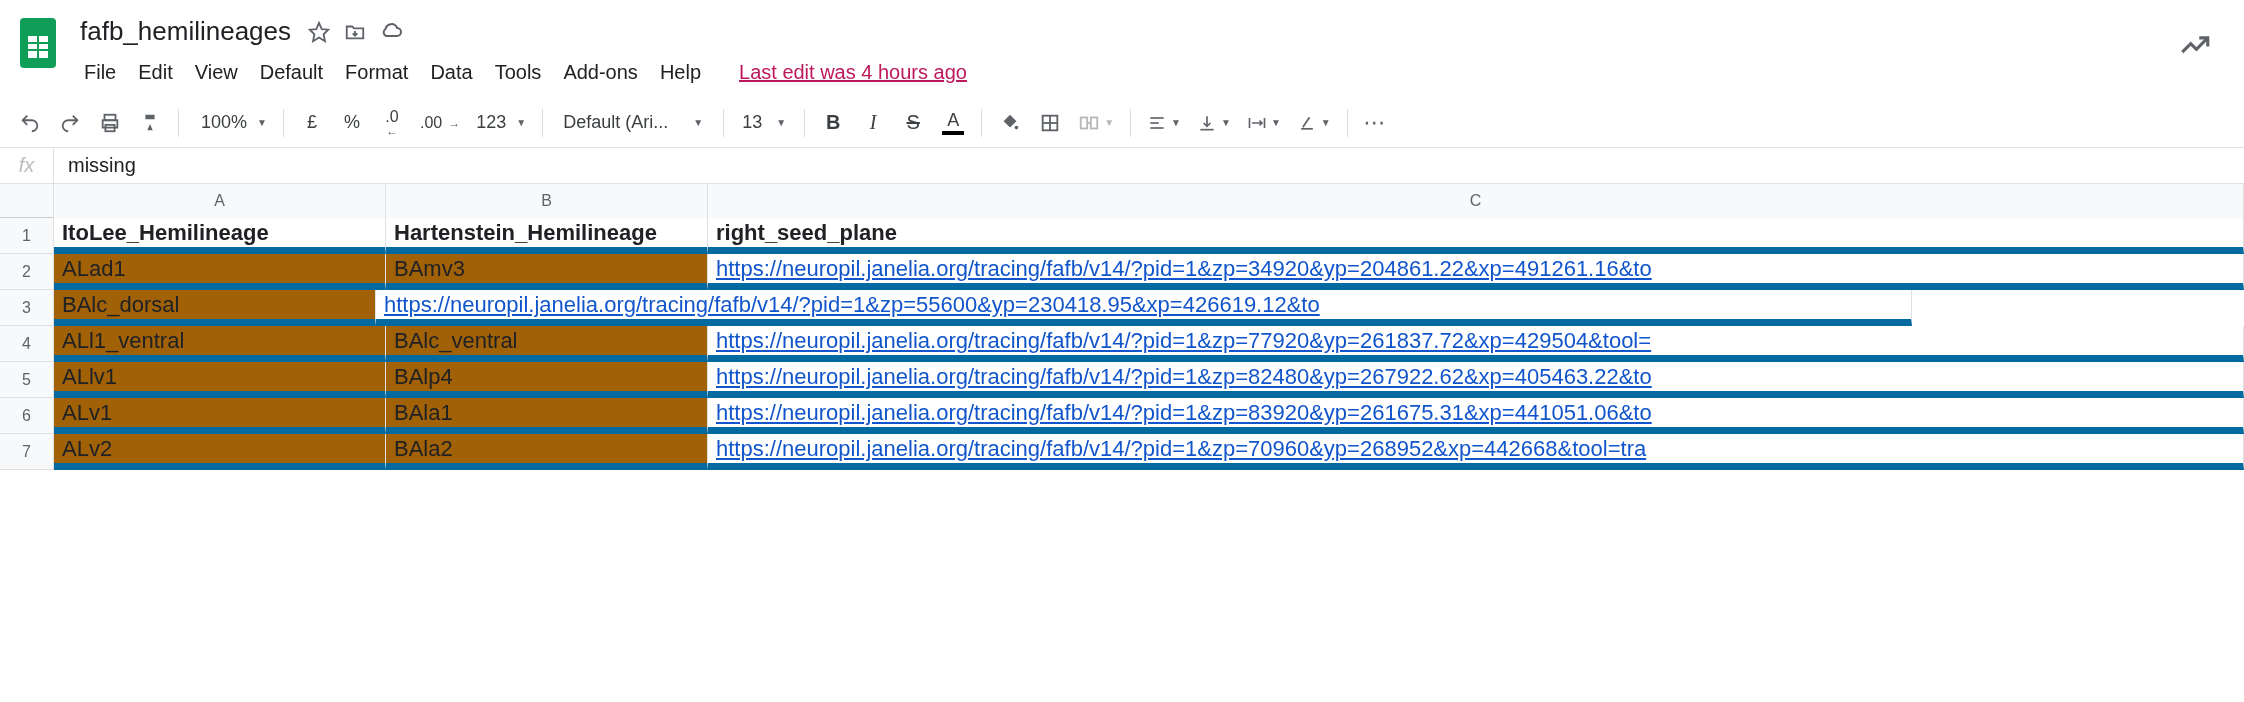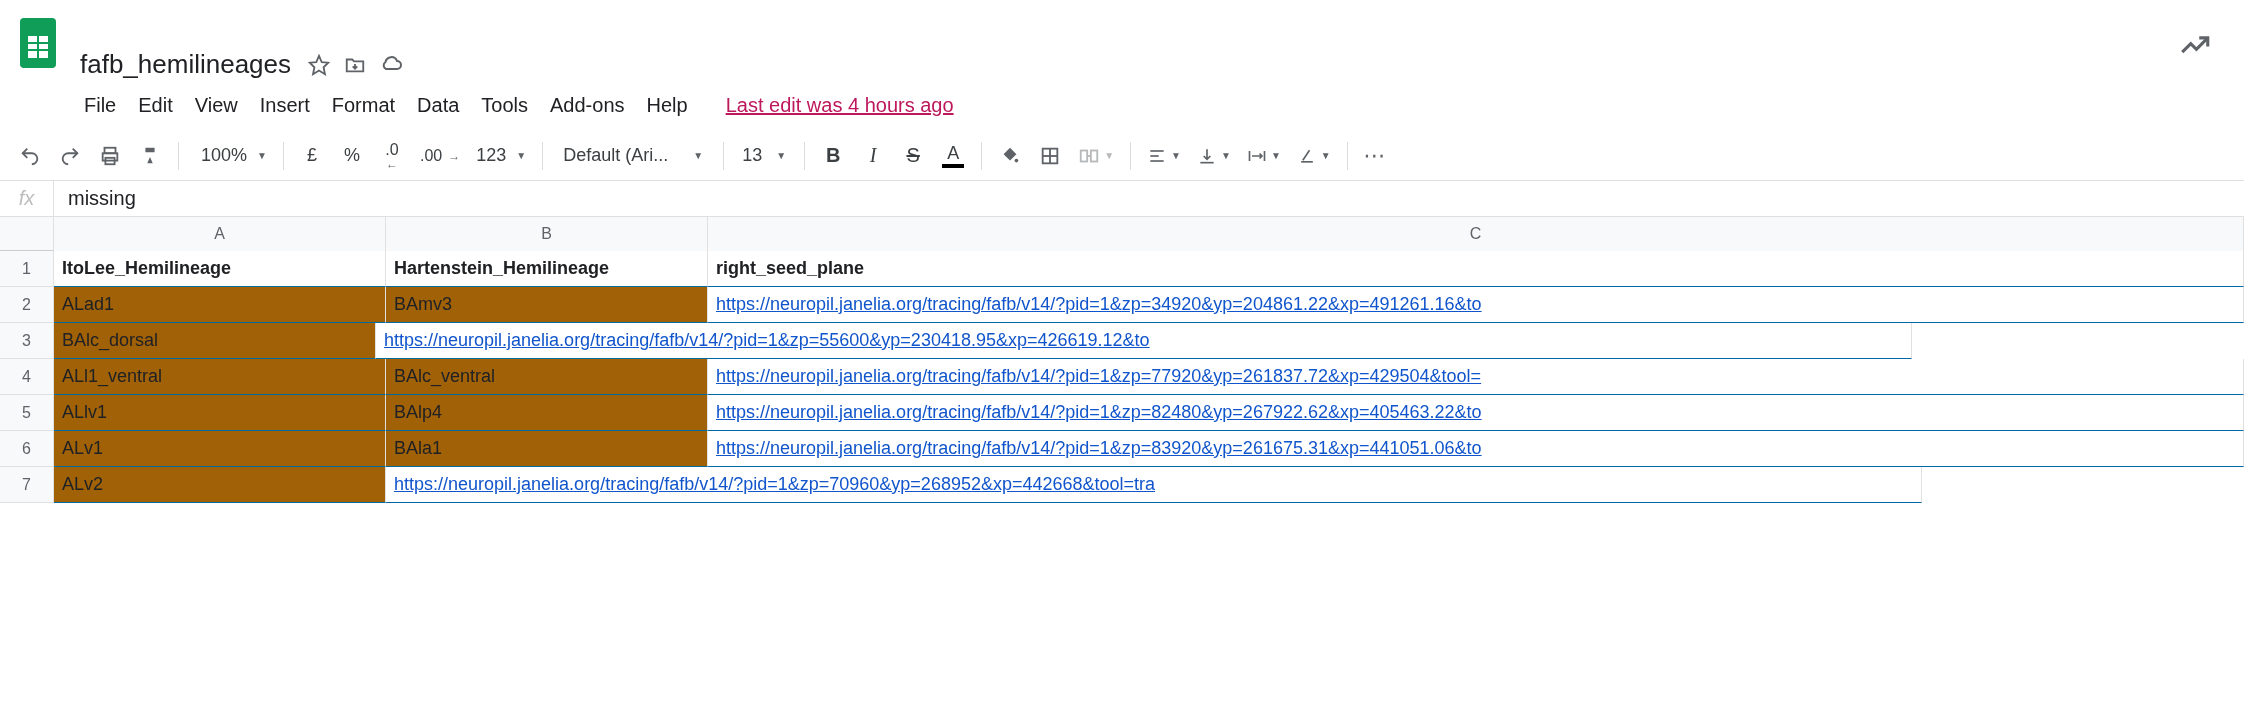--- a/index.html
+++ b/index.html
@@ -19,21 +19,21 @@
     padding: 8px 12px 0 12px;
   }
   .docs-logo {
     width: 52px; height: 70px;
     display: flex; align-items: center; justify-content: center;
     margin-right: 10px;
   }
   .docs-logo svg { width: 44px; height: 58px; }
 
   .title-area { display: flex; flex-direction: column; gap: 4px; padding-top: 6px; }
-  .title-row { display: flex; align-items: center; gap: 8px; margin-top: 33px; }
+  .title-row { display: flex; align-items: center; gap: 8px; }
   .doc-title {
     font-size: 26px;
     color: #202124;
     padding: 2px 6px;
     border-radius: 4px;
   }
   .title-icon {
     width: 28px; height: 28px;
     display: flex; align-items: center; justify-content: center;
     color: #5f6368;
@@ -154,24 +154,24 @@
     font-size: 16px; color: #5f6368;
     background: #f8f9fa;
   }
   .col-A { width: 332px; }
   .col-B { width: 322px; }
   .col-C { width: 1536px; }
 
   .data-row { display: flex; height: 36px; }
   .cell {
     border-right: 1px solid #e0e0e0;
-    border-bottom: 1px solid #0369a1;
+    border-bottom: 7px solid #0369a1;
     padding: 0 8px;
     display: flex; align-items: center;
-    font-size: 18px;
+    font-size: 22px;
     color: #202124;
     overflow: hidden;
     white-space: nowrap;
   }
   .hdr-cell { font-weight: bold; }
   .green { background: #a16207; }
   .link { color: #1155cc; text-decoration: underline; cursor: pointer; }
 
 </style>
 </head>
@@ -204,21 +204,21 @@
       <div class="title-icon">
         <svg width="24" height="24" viewBox="0 0 24 24" fill="none" stroke="#5f6368" stroke-width="2">
           <path d="M18 16a4 4 0 0 0 0-8 6 6 0 0 0-11.5 1A4 4 0 0 0 7 16z"></path>
         </svg>
       </div>
     </div>
     <div class="menu-bar">
       <div class="menu-item">File</div>
       <div class="menu-item">Edit</div>
       <div class="menu-item">View</div>
-      <div class="menu-item">Insert</div>
+      <div class="menu-item">Default</div>
       <div class="menu-item">Format</div>
       <div class="menu-item">Data</div>
       <div class="menu-item">Tools</div>
       <div class="menu-item">Add-ons</div>
       <div class="menu-item">Help</div>
       <div class="last-edit">Last edit was 4 hours ago</div>
     </div>
   </div>
   <div class="header-right">
     <div class="activity-icon">
@@ -414,17 +414,18 @@
       <div class="cell col-B green">BAlp4</div>
       <div class="cell col-C link">https://neuropil.janelia.org/tracing/fafb/v14/?pid=1&amp;zp=82480&amp;yp=267922.62&amp;xp=405463.22&amp;to</div>
     </div>
     <div class="data-row">
       <div class="cell col-A green">ALv1</div>
       <div class="cell col-B green">BAla1</div>
       <div class="cell col-C link">https://neuropil.janelia.org/tracing/fafb/v14/?pid=1&amp;zp=83920&amp;yp=261675.31&amp;xp=441051.06&amp;to</div>
     </div>
     <div class="data-row">
       <div class="cell col-A green">ALv2</div>
+      <div class="cell col-B green">BAla2</div>
       <div class="cell col-C link">https://neuropil.janelia.org/tracing/fafb/v14/?pid=1&amp;zp=70960&amp;yp=268952&amp;xp=442668&amp;tool=tra</div>
     </div>
 
   </div>
 </div>
 
 </body></html>

